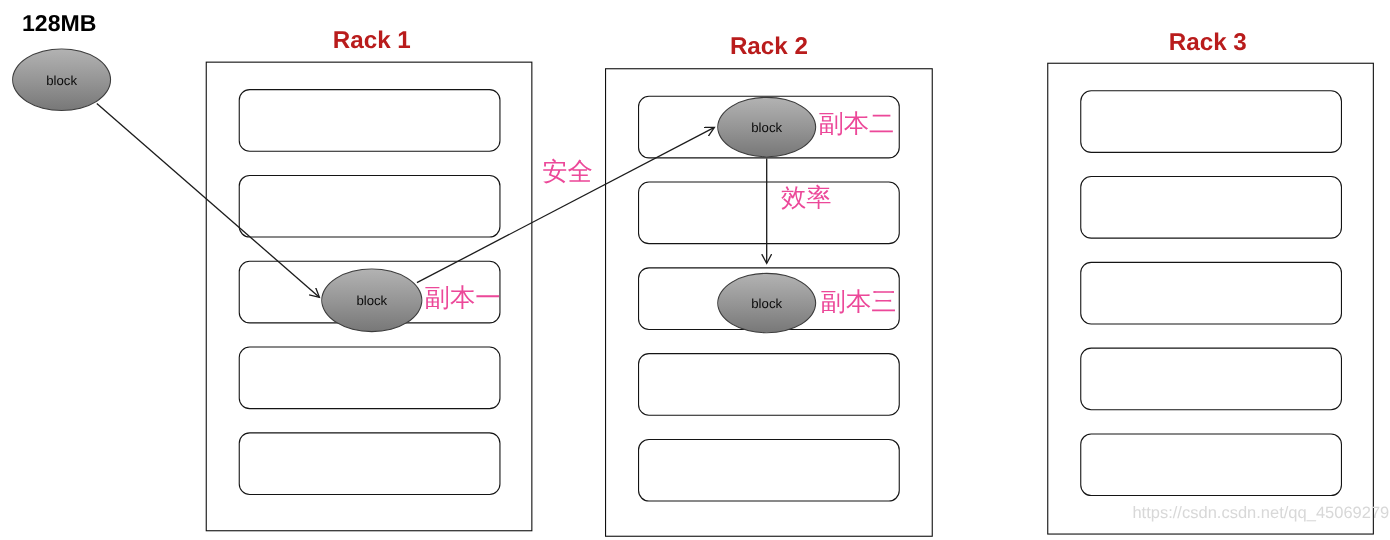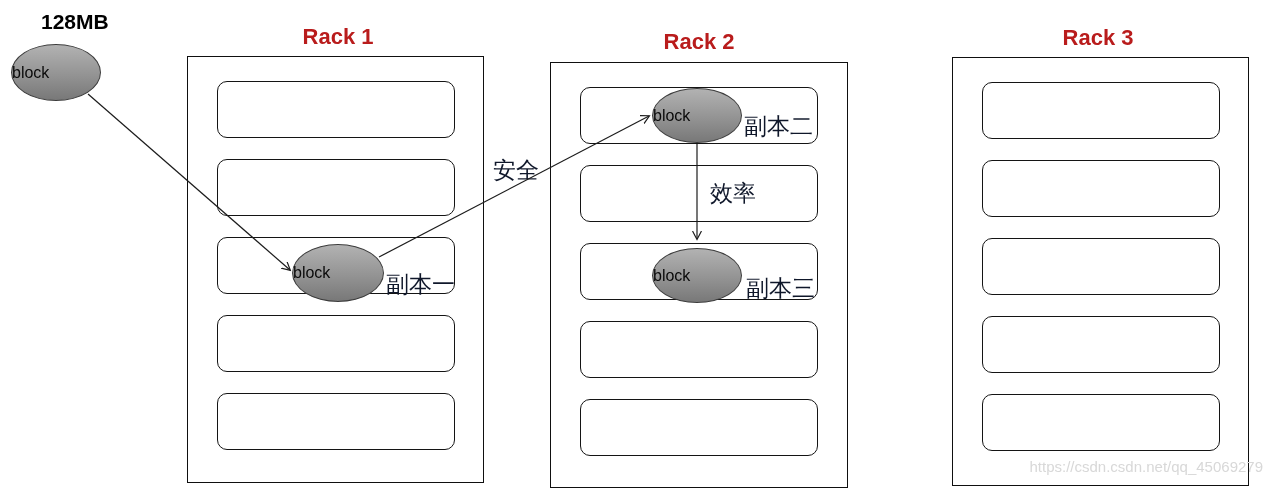--- a/index.html
+++ b/index.html
@@ -1,19 +1,19 @@
 <!DOCTYPE html>
 <html><head>
 <meta charset="utf-8">
 <style>
   * { margin: 0; padding: 0; box-sizing: border-box; }
   html, body { width: 1264px; height: 491px; background: #ffffff; overflow: hidden; }
   body { position: relative; font-family: "Liberation Sans", sans-serif; }
 
-  .abs { position: absolute; margin-left: 21px; }
+  .abs { position: absolute; }
 
   
   .size-label {
     left: 20px; top: 10px;
     font-size: 21px; font-weight: 600; color: #000;
   }
 
   
   .rack-title {
     position: absolute;
@@ -49,40 +49,39 @@
   }
 
   
   .block-ellipse {
     position: absolute;
     border-radius: 50%;
     background: linear-gradient(180deg, #b2b2b2 0%, #939393 55%, #787878 100%);
     border: 1.5px solid #3c3c3c;
     display: flex;
     align-items: center;
-    justify-content: flex-start;
-    font-size: 16px;
+    justify-content: center;
+    font-size: 12px;
     color: #0a0a0a;
     z-index: 3;
   }
   .e-src { left: 11px;  top: 44px;  width: 90px; height: 57px; }
   .e-r1  { left: 292px; top: 244px; width: 92px; height: 58px; }
   .e-r2  { left: 652px; top: 88px;  width: 90px; height: 55px; }
   .e-r3  { left: 652px; top: 248px; width: 90px; height: 55px; }
 
   
   .red-note {
     position: absolute;
-    color: #0f172a;
+    color: #ec4899;
     font-size: 23px;
     font-family: "Liberation Serif", serif;
     white-space: nowrap;
     z-index: 4;
     line-height: 1.1;
-    margin-top: 14px;
   }
   .ann1 { left: 386px; top: 258px; }
   .ann2 { left: 744px; top: 100px; }
   .ann3 { left: 746px; top: 262px; }
   .lbl-safety { left: 493px; top: 144px; font-family: Liberation Serif, serif; }
   .lbl-efficiency { left: 710px; top: 167px; }
 
   
   svg.arrows {
     position: absolute; left: 0; top: 0;

